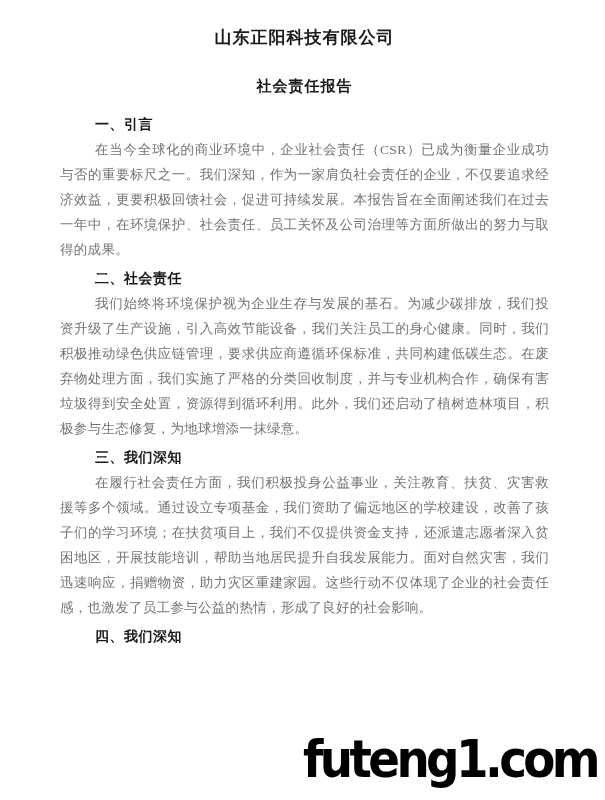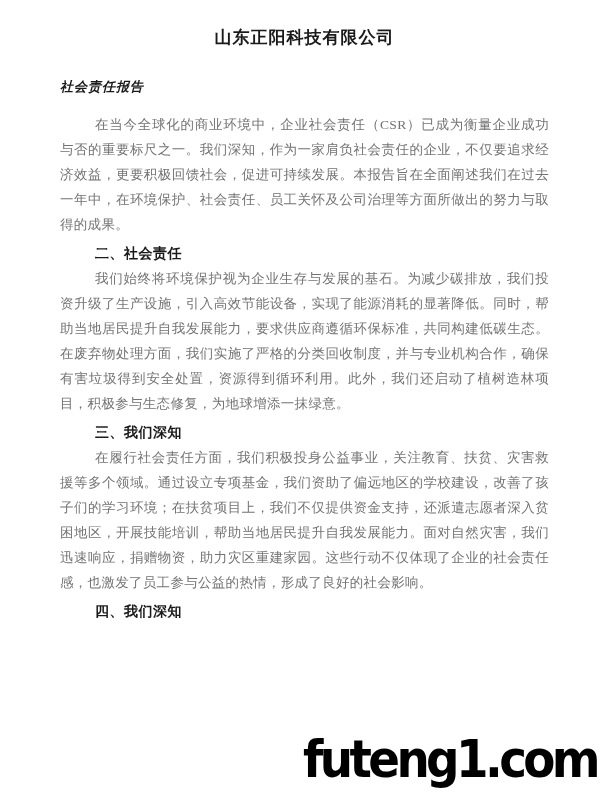--- a/index.html
+++ b/index.html
@@ -21,26 +21,26 @@
     margin: 0 0 27px 0;
     font-size: 17px;
     font-weight: bold;
     line-height: 20px;
     letter-spacing: 1px;
     text-align: center;
     color: #1a1a1a;
   }
   .report-title {
     margin: 0 0 14px 0;
-    font-size: 13px;
+    font-size: 15px;
     font-weight: bold;
     line-height: 23px;
     letter-spacing: 1px;
+    text-align: center;
     color: #1a1a1a;
-    font-style: italic;
   }
   .sec-h {
     margin: 4px 0 0 0;
     padding-left: 35px;
     font-size: 14px;
     font-weight: bold;
     line-height: 25px;
     letter-spacing: 0.5px;
     color: #1a1a1a;
   }
@@ -72,26 +72,27 @@
 <body>
 
 <div class="page">
   <div class="doc">
 
     <h1 class="company-title">山东正阳科技有限公司</h1>
 
     <h2 class="report-title">社会责任报告</h2>
 
     <section>
+      <h3 class="sec-h">一、引言</h3>
       <p class="sec-p">在当今全球化的商业环境中，企业社会责任（CSR）已成为衡量企业成功与否的重要标尺之一。我们深知，作为一家肩负社会责任的企业，不仅要追求经济效益，更要积极回馈社会，促进可持续发展。本报告旨在全面阐述我们在过去一年中，在环境保护、社会责任、员工关怀及公司治理等方面所做出的努力与取得的成果。</p>
     </section>
 
     <section>
       <h3 class="sec-h">二、社会责任</h3>
-      <p class="sec-p">我们始终将环境保护视为企业生存与发展的基石。为减少碳排放，我们投资升级了生产设施，引入高效节能设备，实现了能源消耗的显著降低。同时，帮助当地居民提升自我发展能力，要求供应商遵循环保标准，共同构建低碳生态。在废弃物处理方面，我们实施了严格的分类回收制度，并与专业机构合作，确保有害垃圾得到安全处置，资源得到循环利用。此外，我们还启动了植树造林项目，积极参与生态修复，为地球增添一抹绿意。</p>
+      <p class="sec-p">我们始终将环境保护视为企业生存与发展的基石。为减少碳排放，我们投资升级了生产设施，引入高效节能设备，我们关注员工的身心健康。同时，我们积极推动绿色供应链管理，要求供应商遵循环保标准，共同构建低碳生态。在废弃物处理方面，我们实施了严格的分类回收制度，并与专业机构合作，确保有害垃圾得到安全处置，资源得到循环利用。此外，我们还启动了植树造林项目，积极参与生态修复，为地球增添一抹绿意。</p>
     </section>
 
     <section>
       <h3 class="sec-h">三、我们深知</h3>
       <p class="sec-p">在履行社会责任方面，我们积极投身公益事业，关注教育、扶贫、灾害救援等多个领域。通过设立专项基金，我们资助了偏远地区的学校建设，改善了孩子们的学习环境；在扶贫项目上，我们不仅提供资金支持，还派遣志愿者深入贫困地区，开展技能培训，帮助当地居民提升自我发展能力。面对自然灾害，我们迅速响应，捐赠物资，助力灾区重建家园。这些行动不仅体现了企业的社会责任感，也激发了员工参与公益的热情，形成了良好的社会影响。</p>
     </section>
 
     <section>
       <h3 class="sec-h">四、我们深知</h3>
     </section>

